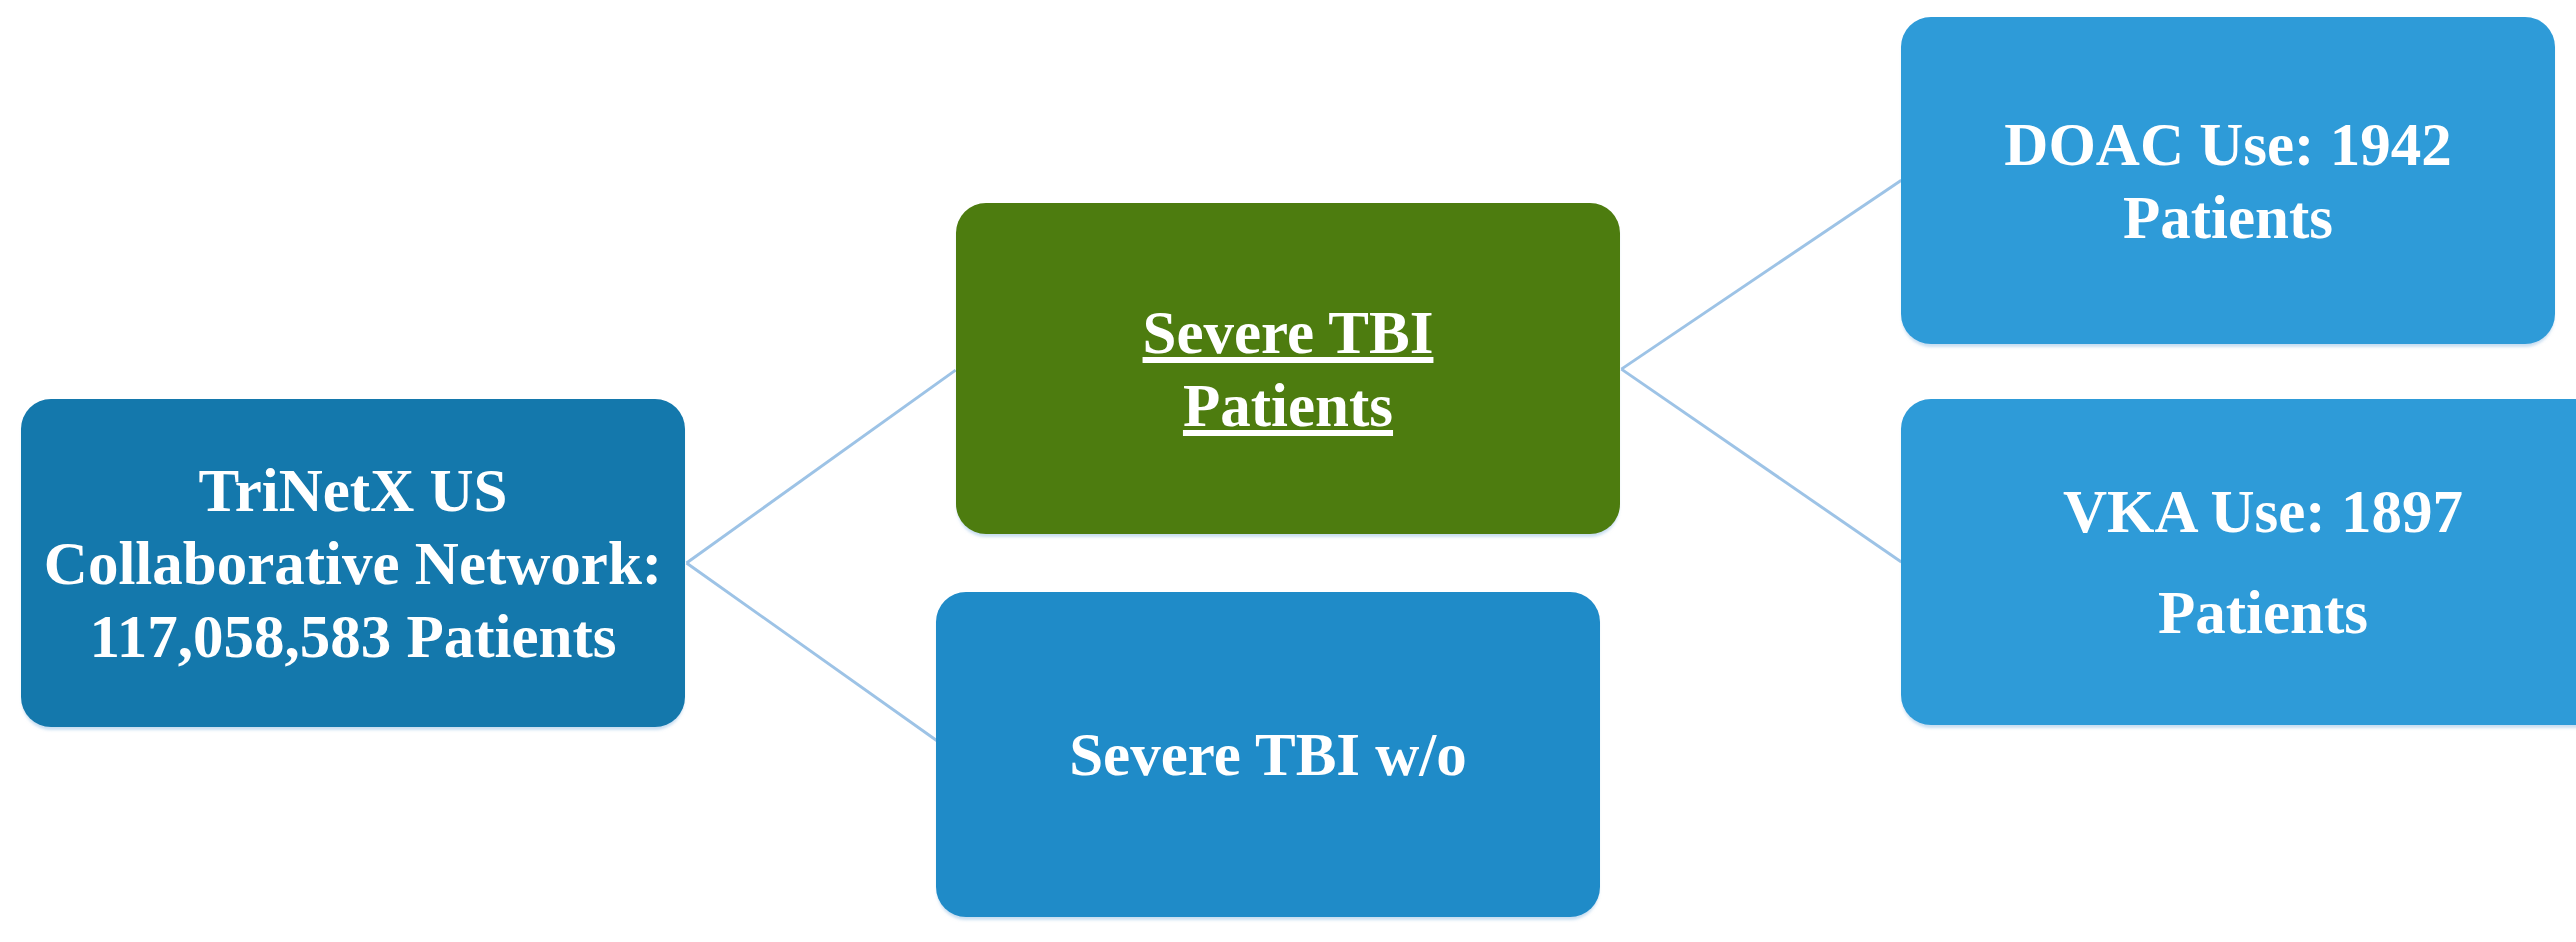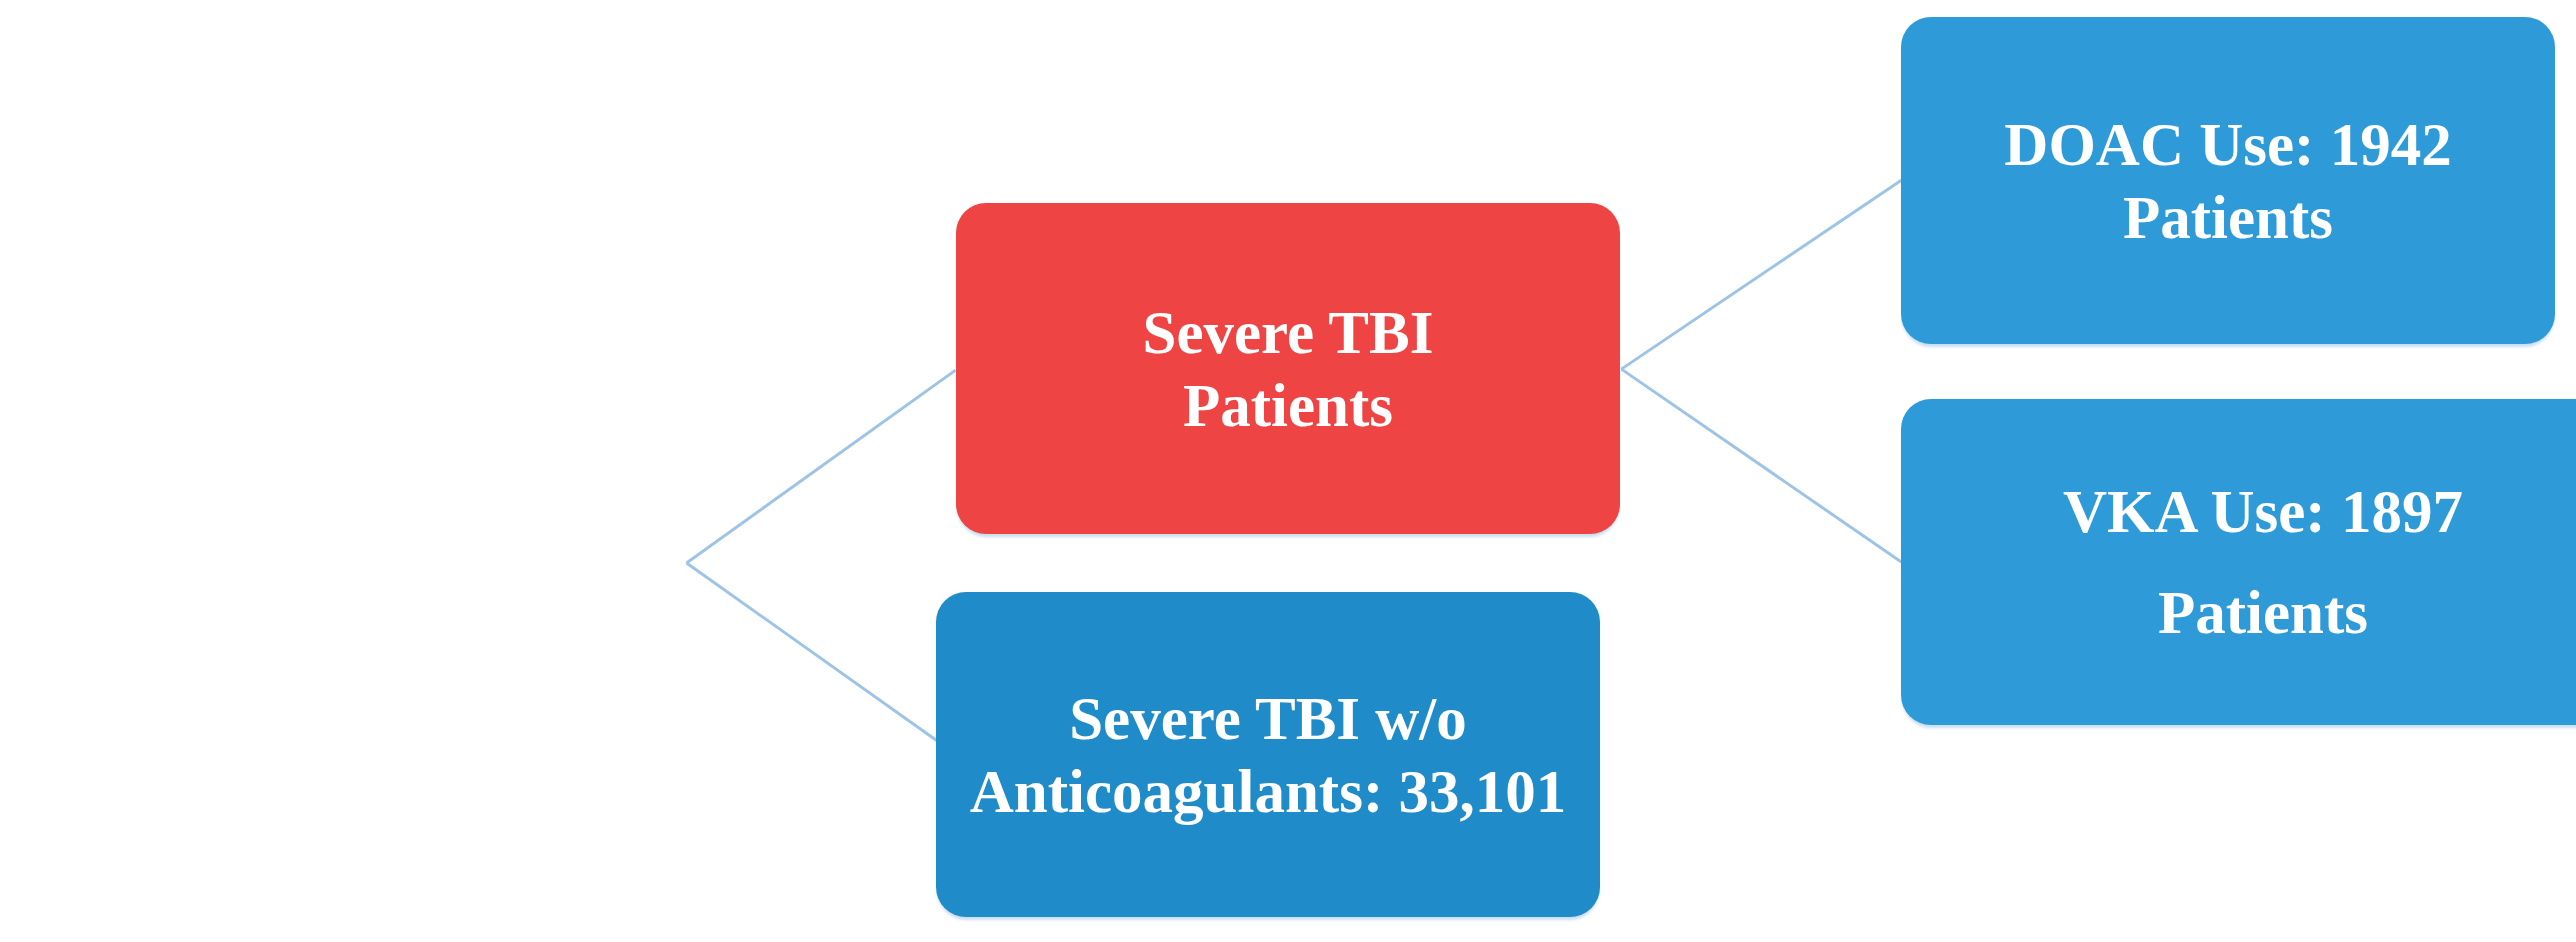--- a/index.html
+++ b/index.html
@@ -38,46 +38,50 @@
   }
   .node .line {
     display: block;
     white-space: nowrap;
   }
   .node .line.gap {
     margin-top: 28px;
   }
   
   #node-network        { left: 21px;   top: 399px; width: 664px; height: 328px; background: #1478AC; }
-  #node-tbi-with-ac    { left: 956px;  top: 203px; width: 664px; height: 331px; background: #ef4444; }
+  #node-tbi-with-ac    { left: 956px;  top: 203px; width: 664px; height: 331px; background: #4d7c0f; text-decoration: underline; }
   #node-tbi-without-ac { left: 936px;  top: 592px; width: 664px; height: 325px; background: #1F8BC8; }
   #node-doac           { left: 1901px; top: 17px;  width: 654px; height: 327px; background: #2E9BD8; }
   #node-vka            { left: 1901px; top: 399px; width: 724px; height: 326px; background: #2E9BD8; }
 </style>
 </head>
 <body>
 
 <div class="canvas">
 
   <svg class="connectors" viewBox="0 0 2604 953" xmlns="http://www.w3.org/2000/svg">
     <line x1="694" y1="569" x2="966" y2="374" stroke="#9DC3E6" stroke-width="3"></line>
     <line x1="694" y1="569" x2="966" y2="762" stroke="#9DC3E6" stroke-width="3"></line>
     <line x1="1639" y1="373" x2="1922" y2="182" stroke="#9DC3E6" stroke-width="3"></line>
     <line x1="1639" y1="373" x2="1922" y2="568" stroke="#9DC3E6" stroke-width="3"></line>
   </svg>
 
+  <div class="node" id="node-network">
+    <span class="line">TriNetX US</span>
+    <span class="line">Collaborative Network:</span>
+    <span class="line">117,058,583 Patients</span>
+  </div>
 
   <div class="node" id="node-tbi-with-ac">
     <span class="line">Severe TBI</span>
     <span class="line">Patients</span>
   </div>
 
   <div class="node" id="node-tbi-without-ac">
     <span class="line">Severe TBI w/o</span>
-    <span class="line">Anticoagulants: 33,101</span>
   </div>
 
   <div class="node" id="node-doac">
     <span class="line">DOAC Use: 1942</span>
     <span class="line">Patients</span>
   </div>
 
   <div class="node" id="node-vka">
     <span class="line">VKA Use: 1897</span>
     <span class="line gap">Patients</span>

